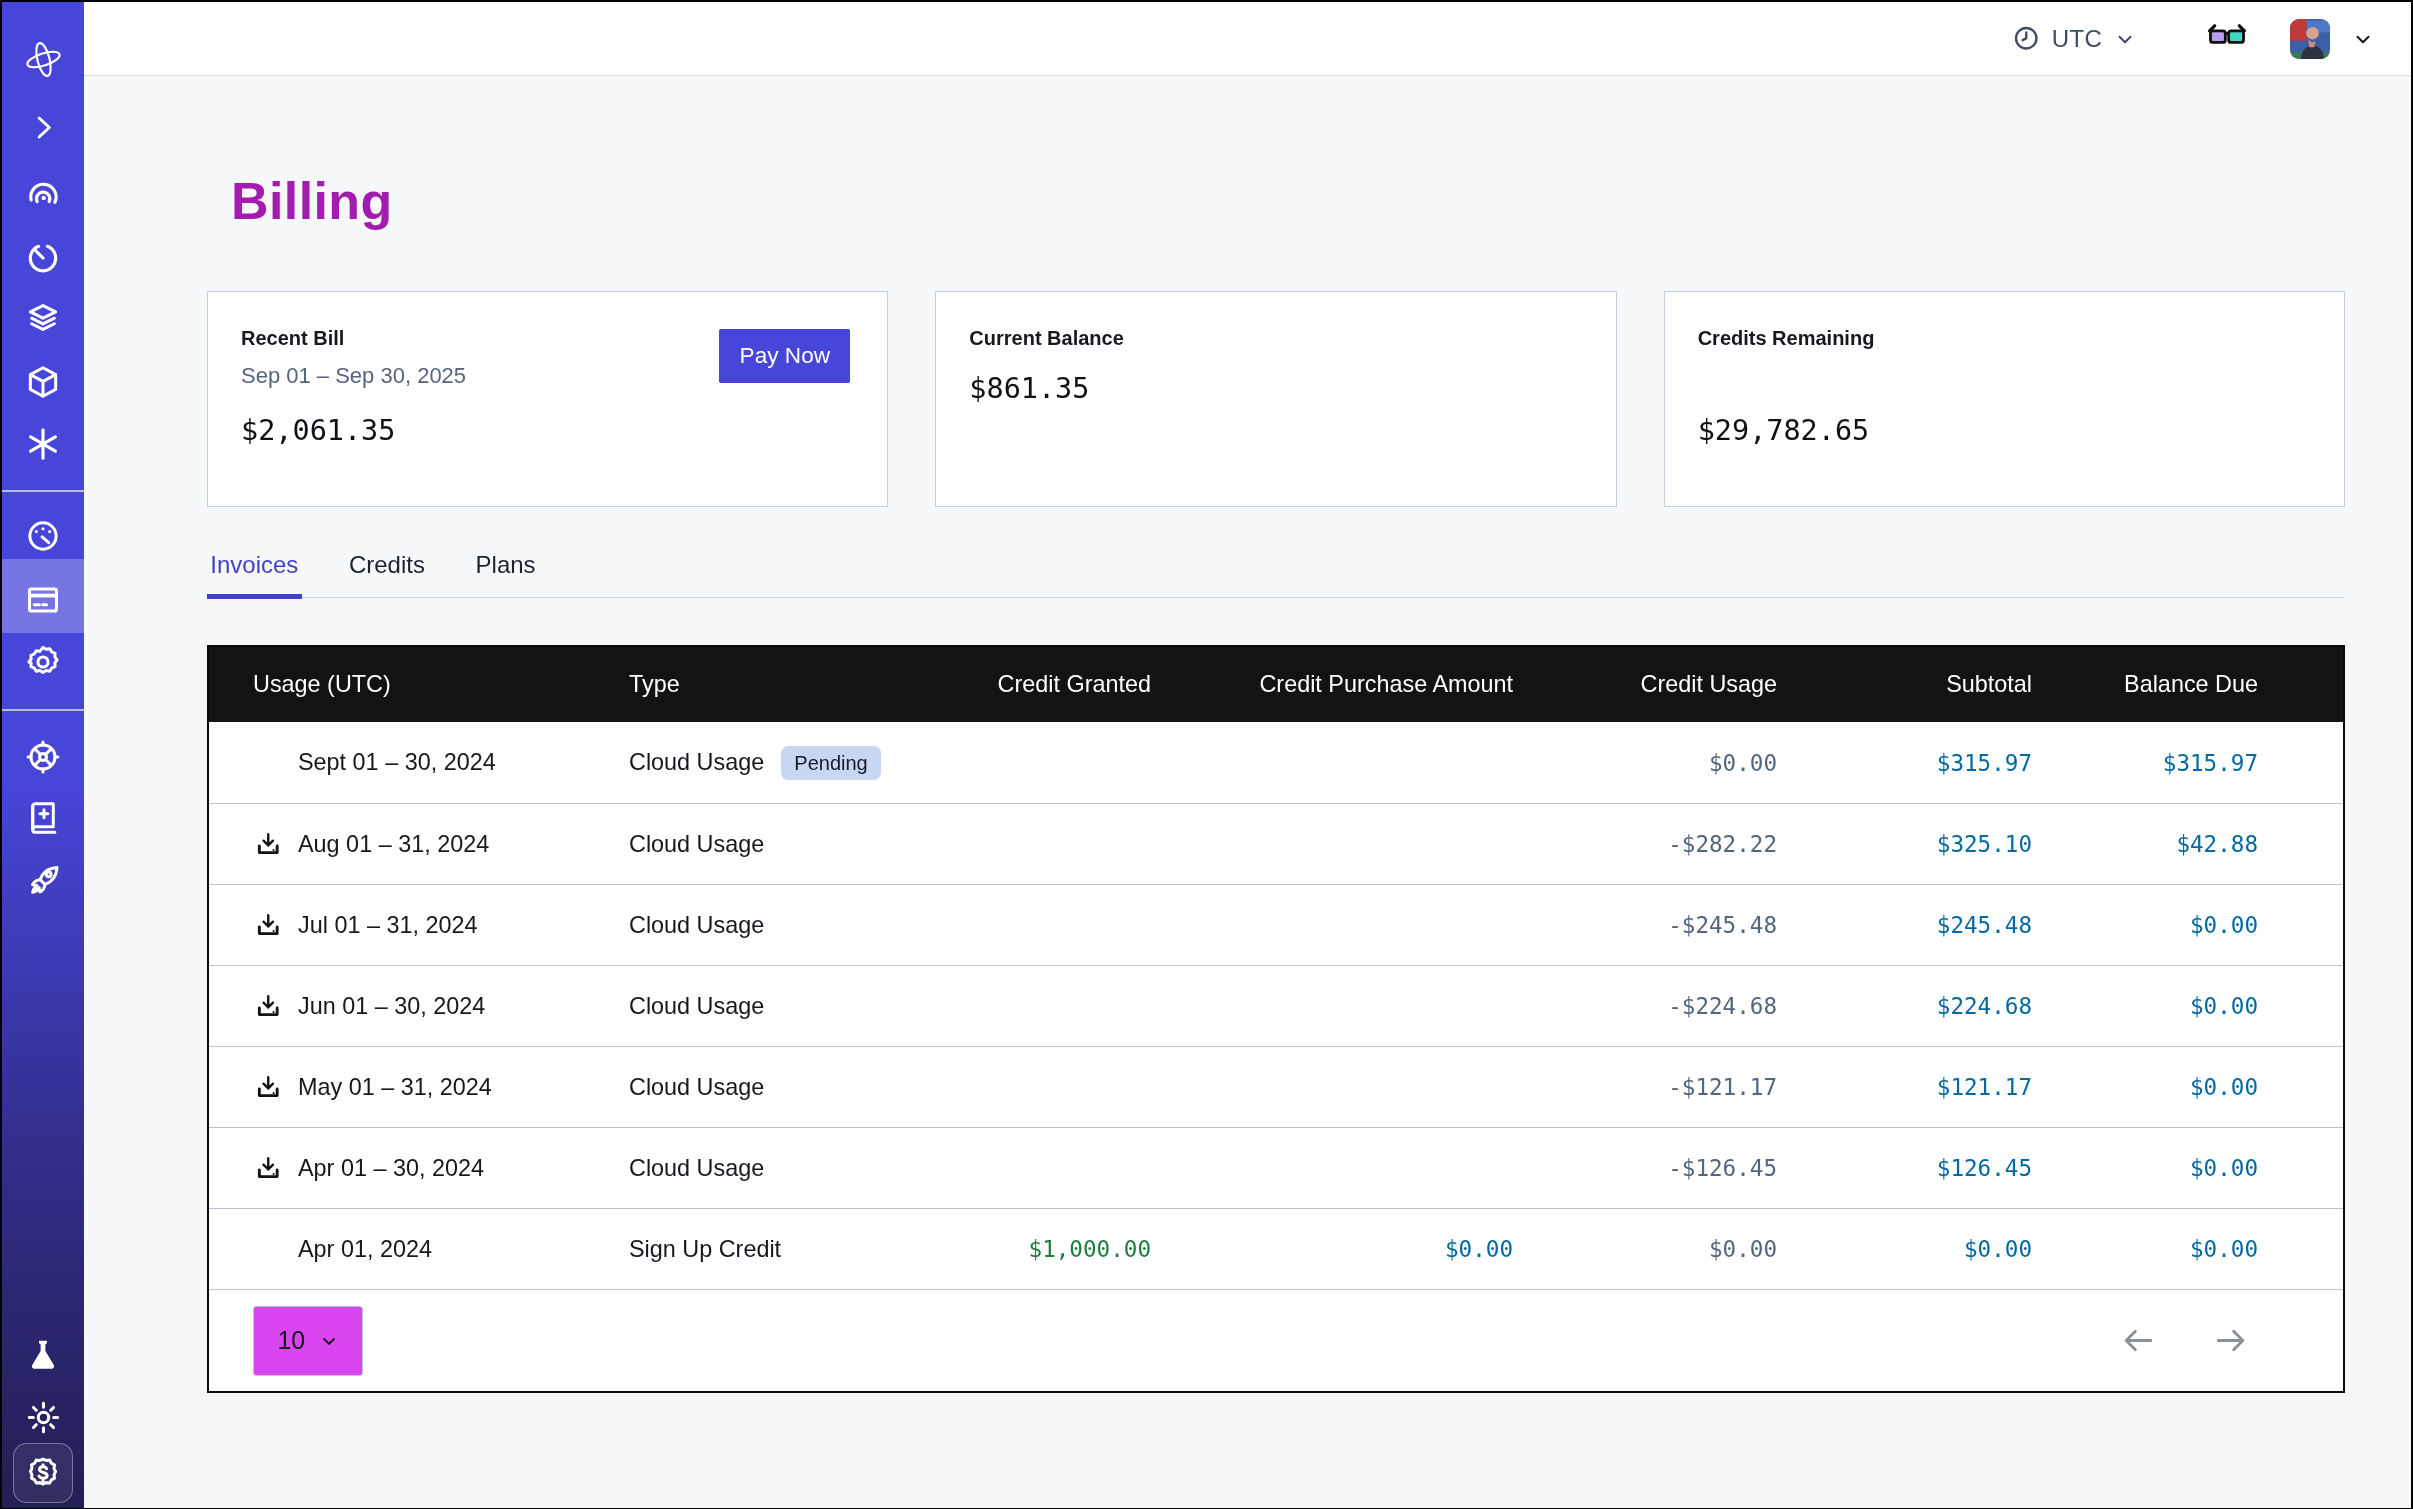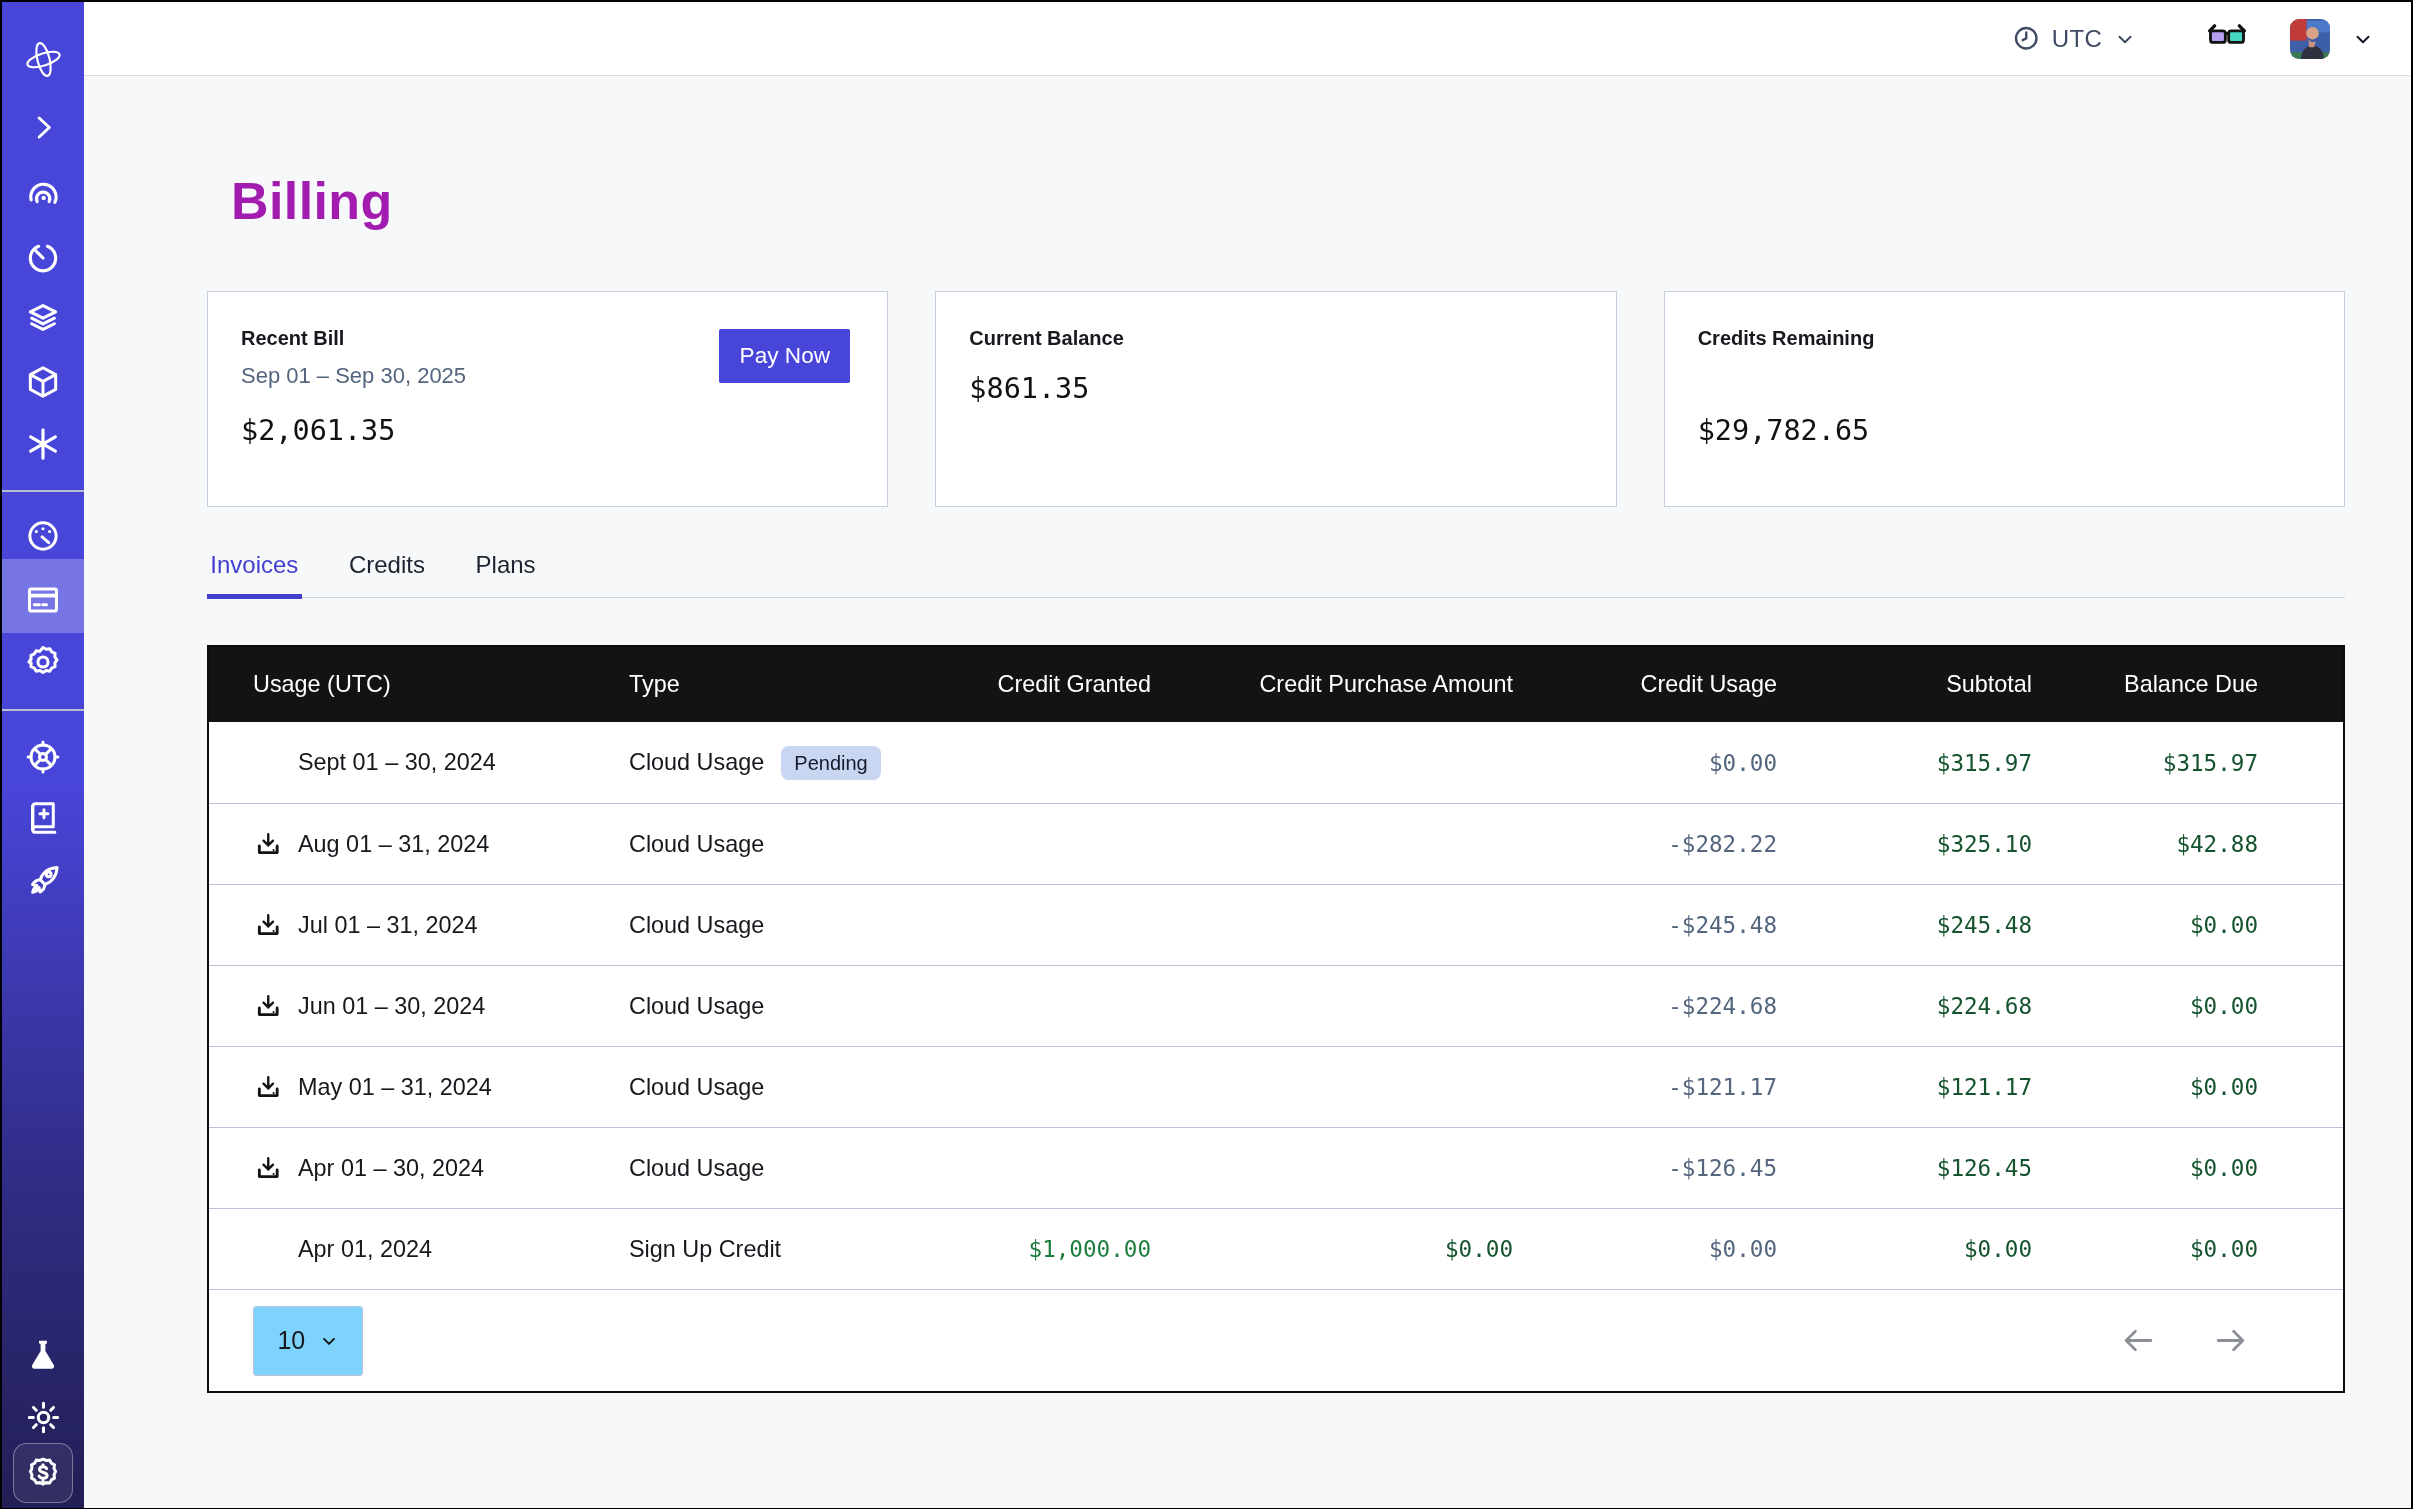--- a/index.html
+++ b/index.html
@@ -92,32 +92,32 @@
   .cell { flex: 0 0 auto; white-space: nowrap; }
   .c-date { width: 420px; padding-left: 44px; display: flex; align-items: center; }
   .c-date .dl-slot { width: 30px; height: 30px; margin-right: 15px; flex: 0 0 auto;
     display: flex; align-items: center; justify-content: center; }
   .c-type { width: 321px; display: flex; align-items: center; }
   .c-granted  { width: 201px; text-align: right; }
   .c-purchase { width: 362px; text-align: right; }
   .c-usage    { width: 264px; text-align: right; }
   .c-subtotal { width: 255px; text-align: right; }
   .c-balance  { width: 226px; text-align: right; }
-  .amount { font-family: "DejaVu Sans Mono", monospace; font-size: 22.6px; color: #14532d; }
+  .amount { font-family: "DejaVu Sans Mono", monospace; font-size: 22.6px; color: #0369a1; }
   .amount.usage { color: #54657e; }
   .amount.green { color: #1d7d3f; }
   .badge {
     margin-left: 16.7px; background: #c9d6f1; color: #171c2c;
     font-size: 20px; padding: 6.7px 13.4px; border-radius: 7.5px; line-height: 1;
   }
   .t-footer { display: flex; align-items: center; height: 102px;
     border-top: 1.7px solid #b9c5d7; padding: 0 94px 0 44px; }
   .page-size {
     width: 110px; height: 70px; border: 1.7px solid #b9c5d7; border-radius: 3.3px;
-    background: #7dd3fc; display: flex; align-items: center; justify-content: center;
+    background: #d946ef; display: flex; align-items: center; justify-content: center;
     gap: 13.4px; font-size: 25px; cursor: pointer;
   }
   .pager { margin-left: auto; display: flex; align-items: center; gap: 55px; }
   .pager svg { cursor: pointer; display: block; }
 </style>
 </head>
 <body>
 
 <div class="screen">
 

